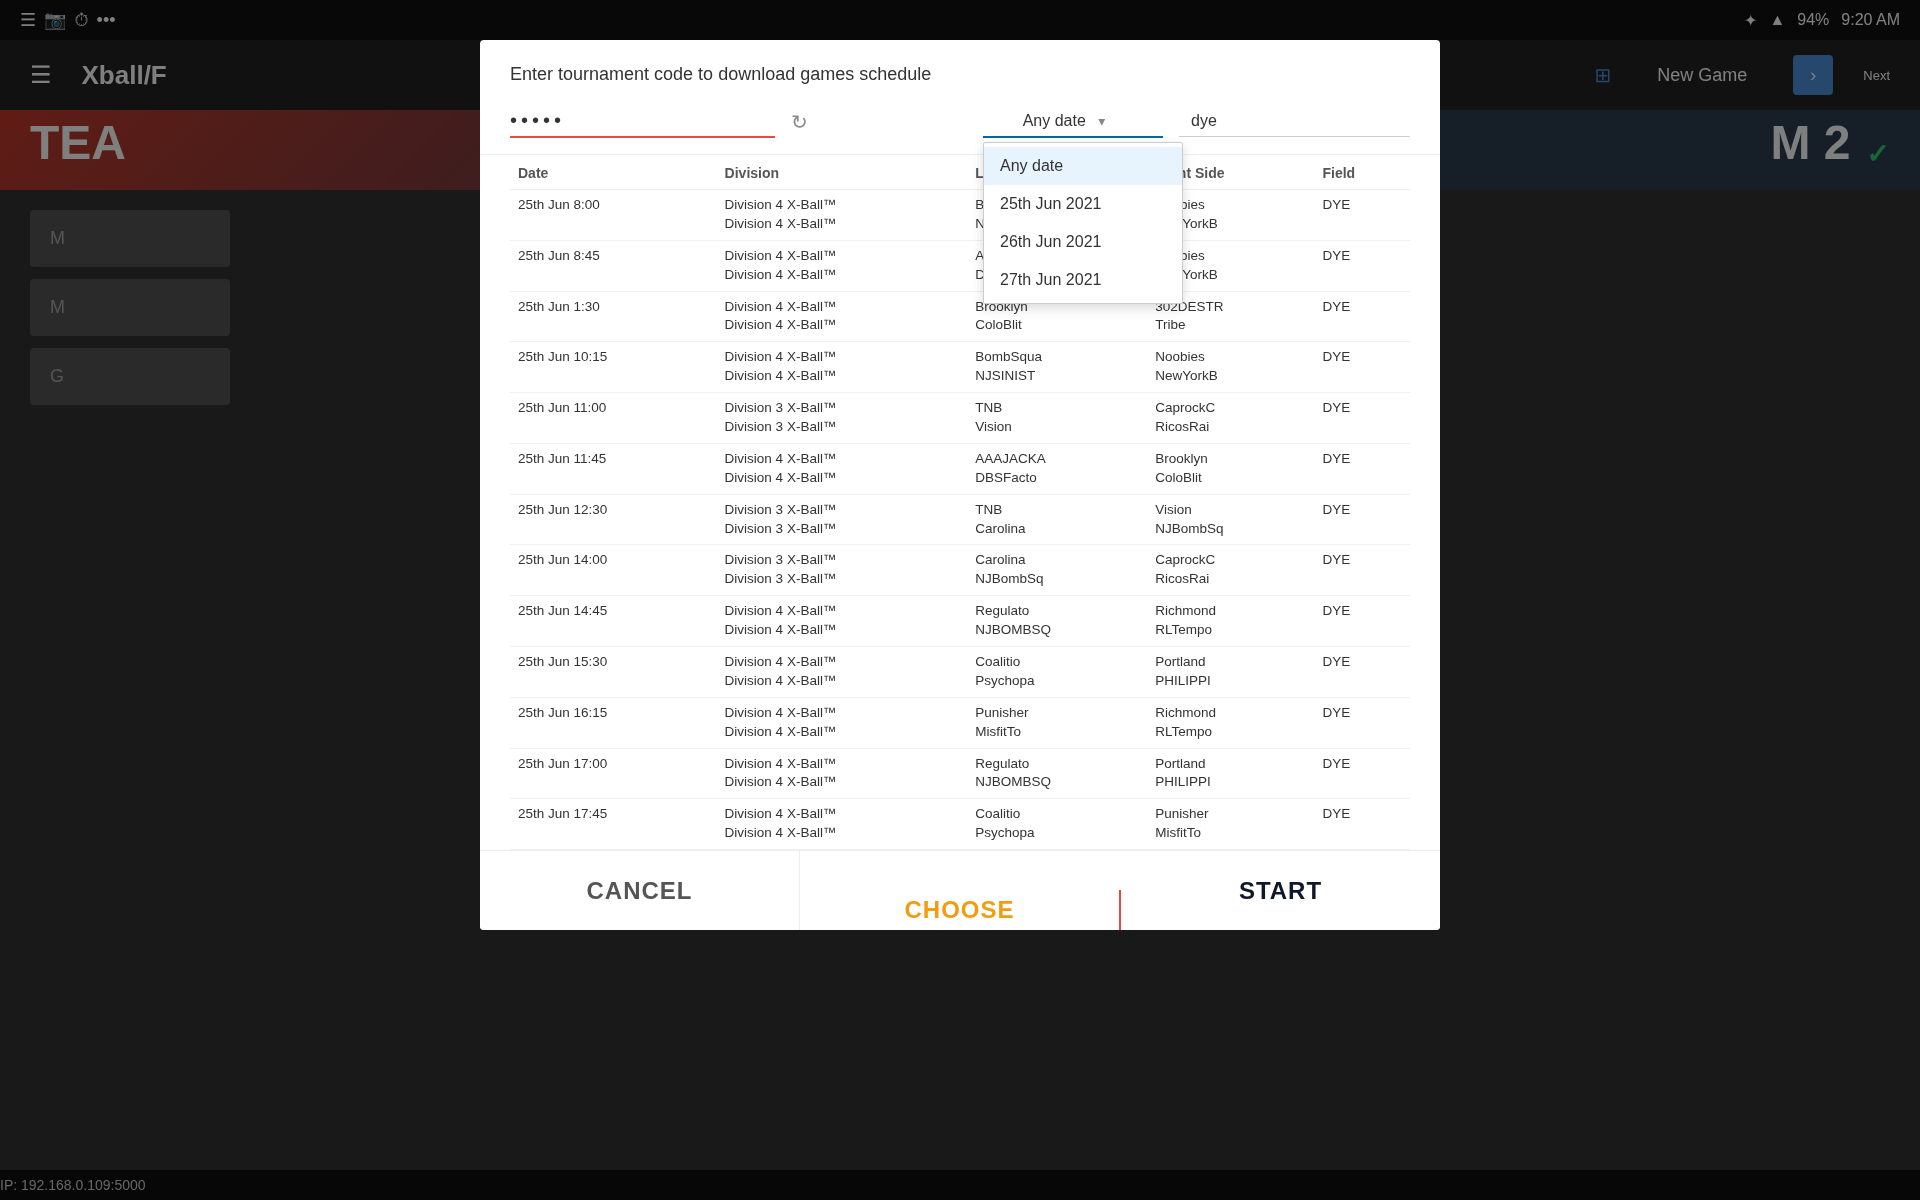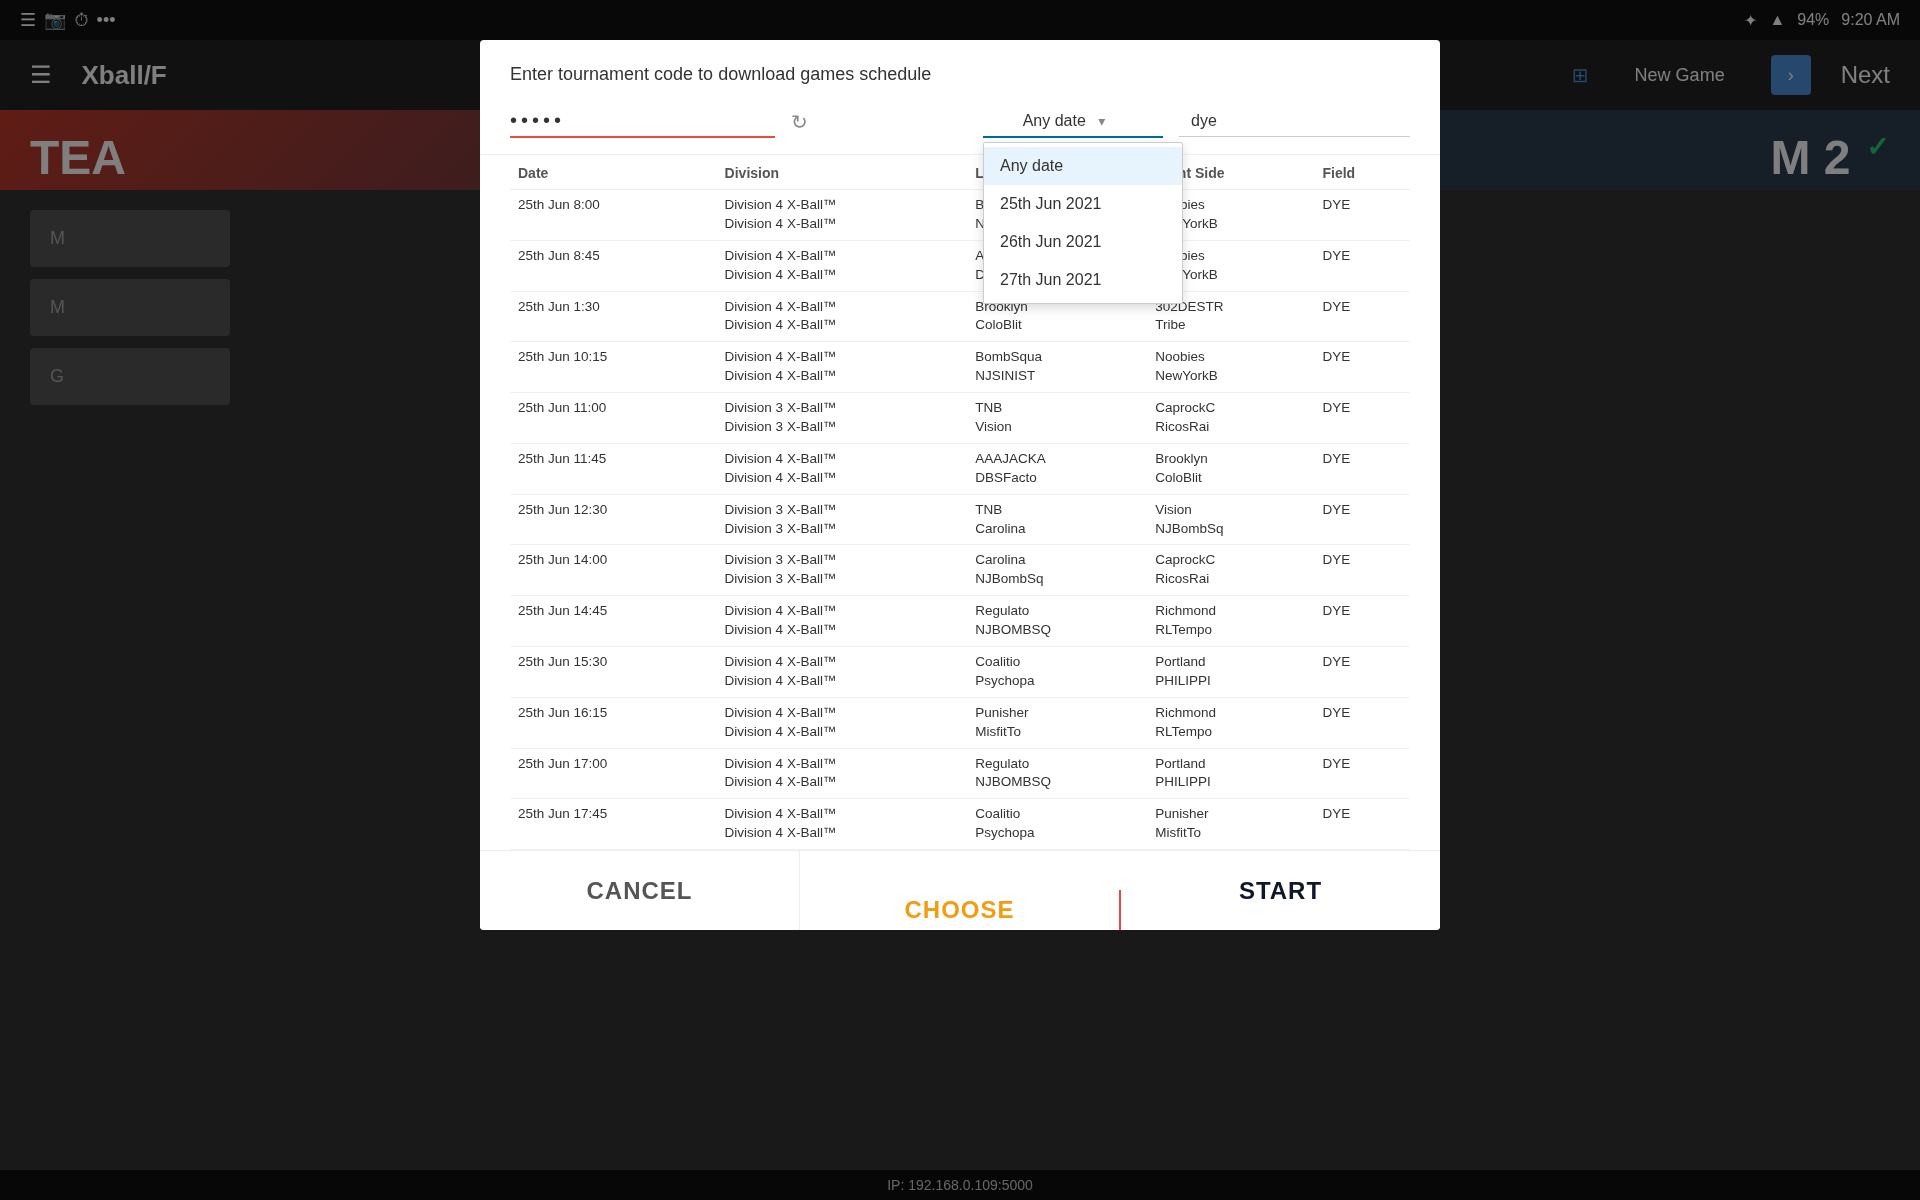--- a/index.html
+++ b/index.html
@@ -78,21 +78,21 @@
       background: #333;
     }
     .team-banner {
       background: linear-gradient(135deg, #c0392b 0%, #2c3e50 60%);
       padding: 20px 30px;
       color: #fff;
       font-size: 48px;
       font-weight: bold;
       height: 80px;
       display: flex;
-      align-items: flex-start;
+      align-items: flex-end;
     }
 
     
     .bg-buttons {
       padding: 20px 30px;
       display: flex;
       flex-direction: column;
       gap: 12px;
     }
     .bg-btn {
@@ -263,21 +263,20 @@
     .footer-btn.start { color: #0f172a; }
 
     
     .ip-bar {
       position: absolute;
       bottom: 0; left: 0; right: 0;
       height: 30px;
       background: rgba(0,0,0,0.7);
       display: flex;
       align-items: center;
-      justify-content: center;
       color: #ccc;
       font-size: 14px;
       z-index: 50;
     }
   </style>
 </head>
 <body>
 
 <div class="app-bg">
 
@@ -296,21 +295,21 @@
     </div>
   </div>
 
   <div class="app-header">
     <span class="menu-icon">☰</span>
     <span class="app-title">Xball/F</span>
     <div class="spacer"></div>
     <span style="color:#4a90d9;font-size:20px;">⊞</span>
     <button class="header-btn">New Game</button>
     <div class="next-btn">›</div>
-    <span style="color:#fff;font-size:24px;cursor:pointer;">Next</span>
+    <span style="color:#fff;font-size:13px;cursor:pointer;">Next</span>
   </div>
 
   <div class="app-content">
     <div class="team-banner">
       <span>TEA</span>
       <span style="flex:1;"></span>
       <span style="font-size:48px;font-weight:bold;">M 2</span>
       <span style="margin-left:16px;font-size:28px;color:#2ecc71;">✓</span>
     </div>
     <div class="bg-buttons">

